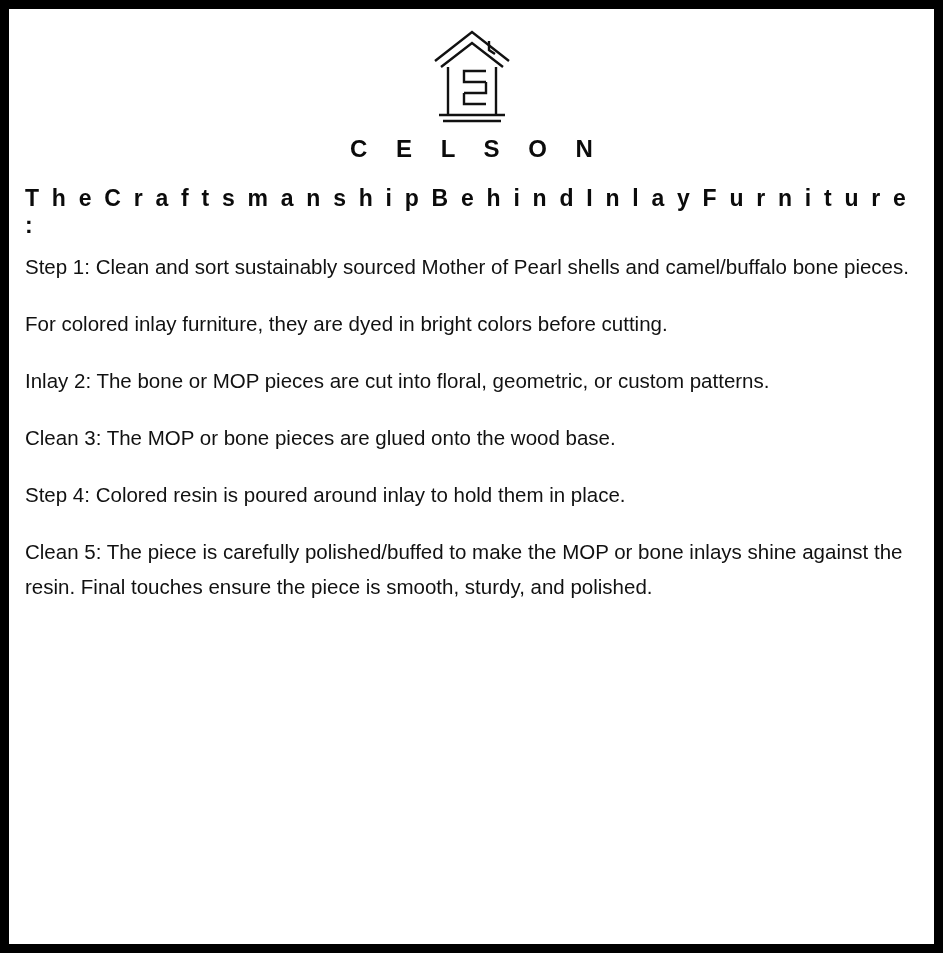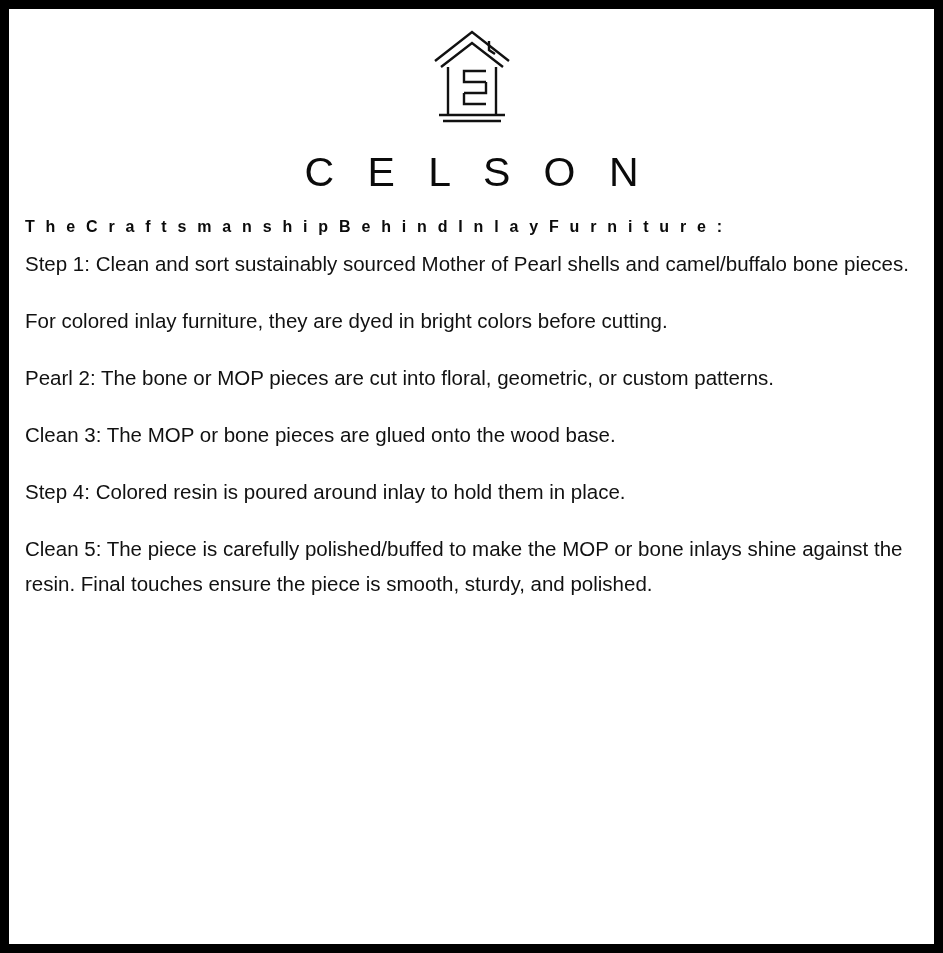--- a/index.html
+++ b/index.html
@@ -36,32 +36,32 @@
     flex-direction: column;
     align-items: center;
     padding-top: 4px;
   }
   .logo-mark {
     width: 86px;
     height: 96px;
     display: block;
   }
   .brand-name {
-    margin-top: 26px;
-    font-size: 41px;
-    font-weight: 400;
+    margin-top: 12px;
+    font-size: 24px;
+    font-weight: 700;
     letter-spacing: 11px;
     text-indent: 11px;
     color: #0b0b0b;
     font-family: "Liberation Sans", sans-serif;
   }
   
   .headline {
     margin-top: 22px;
-    font-size: 16px;
+    font-size: 23px;
     font-weight: 700;
     letter-spacing: 3.2px;
     color: #0b0b0b;
   }
   
   .body-copy {
     margin-top: 10px;
     font-size: 20.5px;
     line-height: 35px;
     color: #111111;
@@ -113,21 +113,21 @@
 
       <p class="para">
         <span class="step-label">Step 1:</span><span> Clean and sort sustainably sourced Mother of Pearl shells and camel/buffalo bone pieces.</span>
       </p>
 
       <p class="para">
         <span class="step-label"></span><span>For colored inlay furniture, they are dyed in bright colors before cutting.</span>
       </p>
 
       <p class="para">
-        <span class="step-label">Pearl 2:</span><span> The bone or MOP pieces are cut into floral, geometric, or custom patterns.</span>
+        <span class="step-label">Inlay 2:</span><span> The bone or MOP pieces are cut into floral, geometric, or custom patterns.</span>
       </p>
 
       <p class="para">
         <span class="step-label">Clean 3:</span><span> The MOP or bone pieces are glued onto the wood base.</span>
       </p>
 
       <p class="para">
         <span class="step-label">Step 4</span><span>: Colored resin is poured around inlay to hold them in place.</span>
       </p>
 

